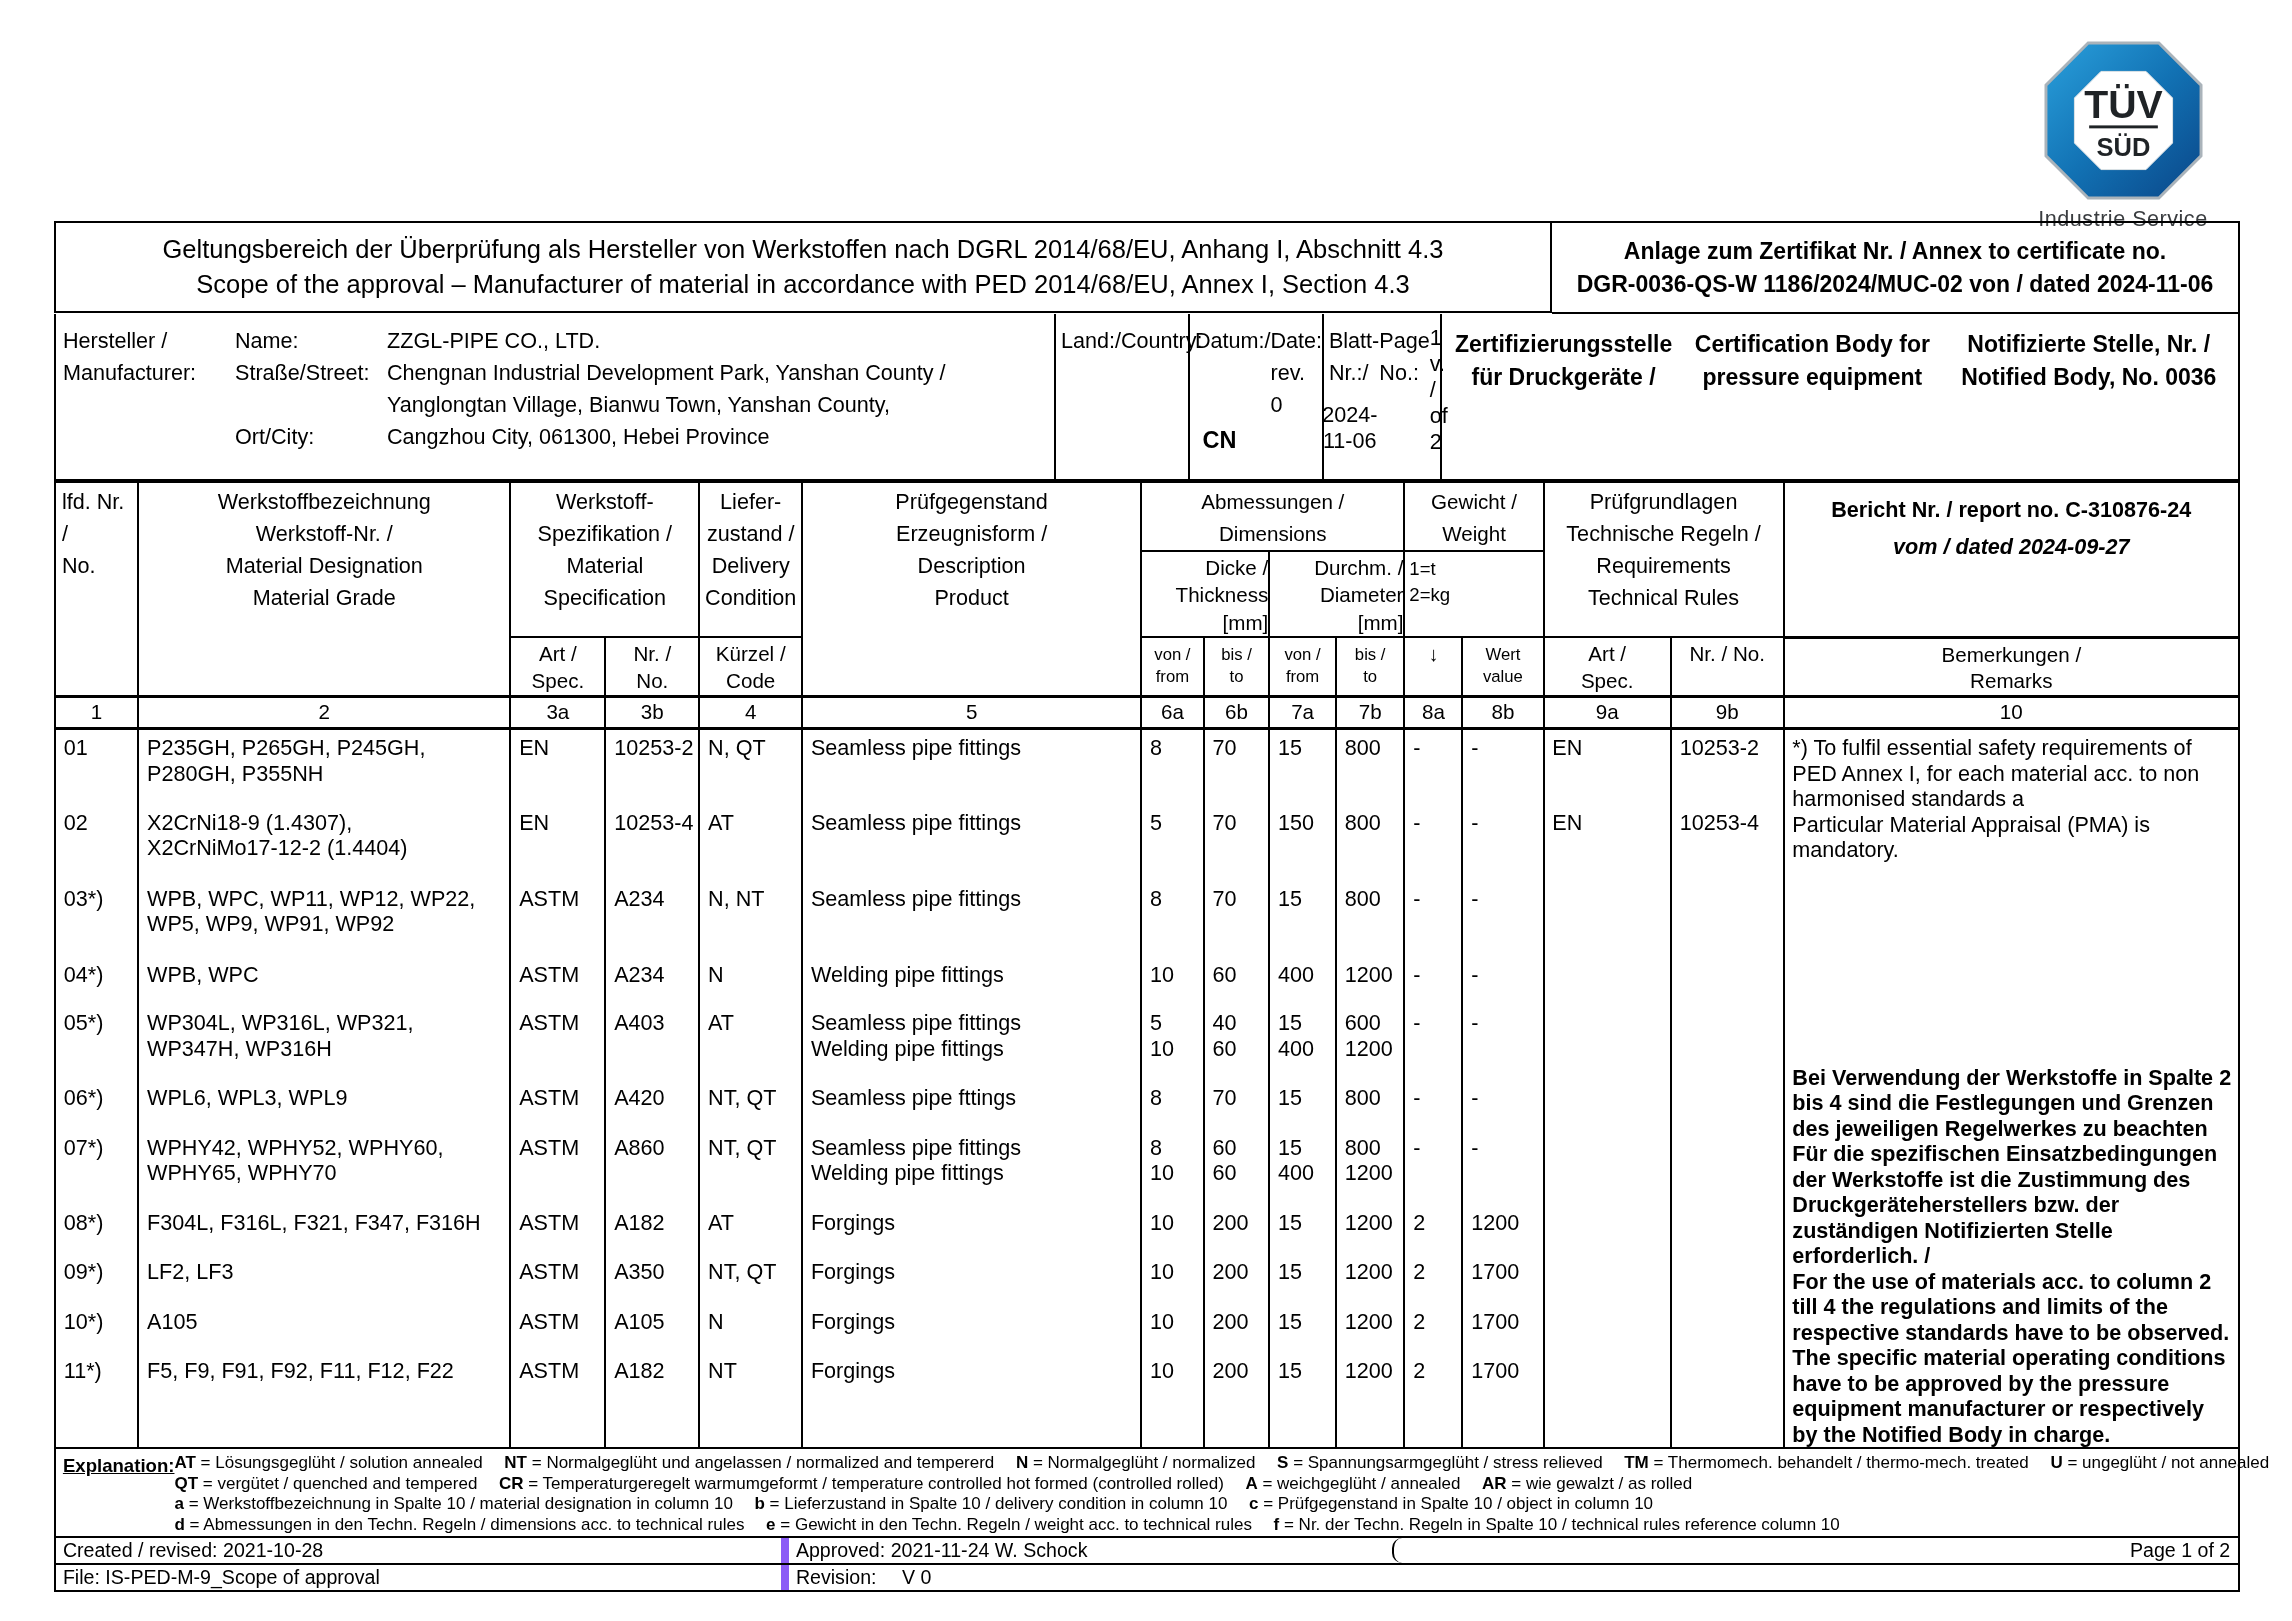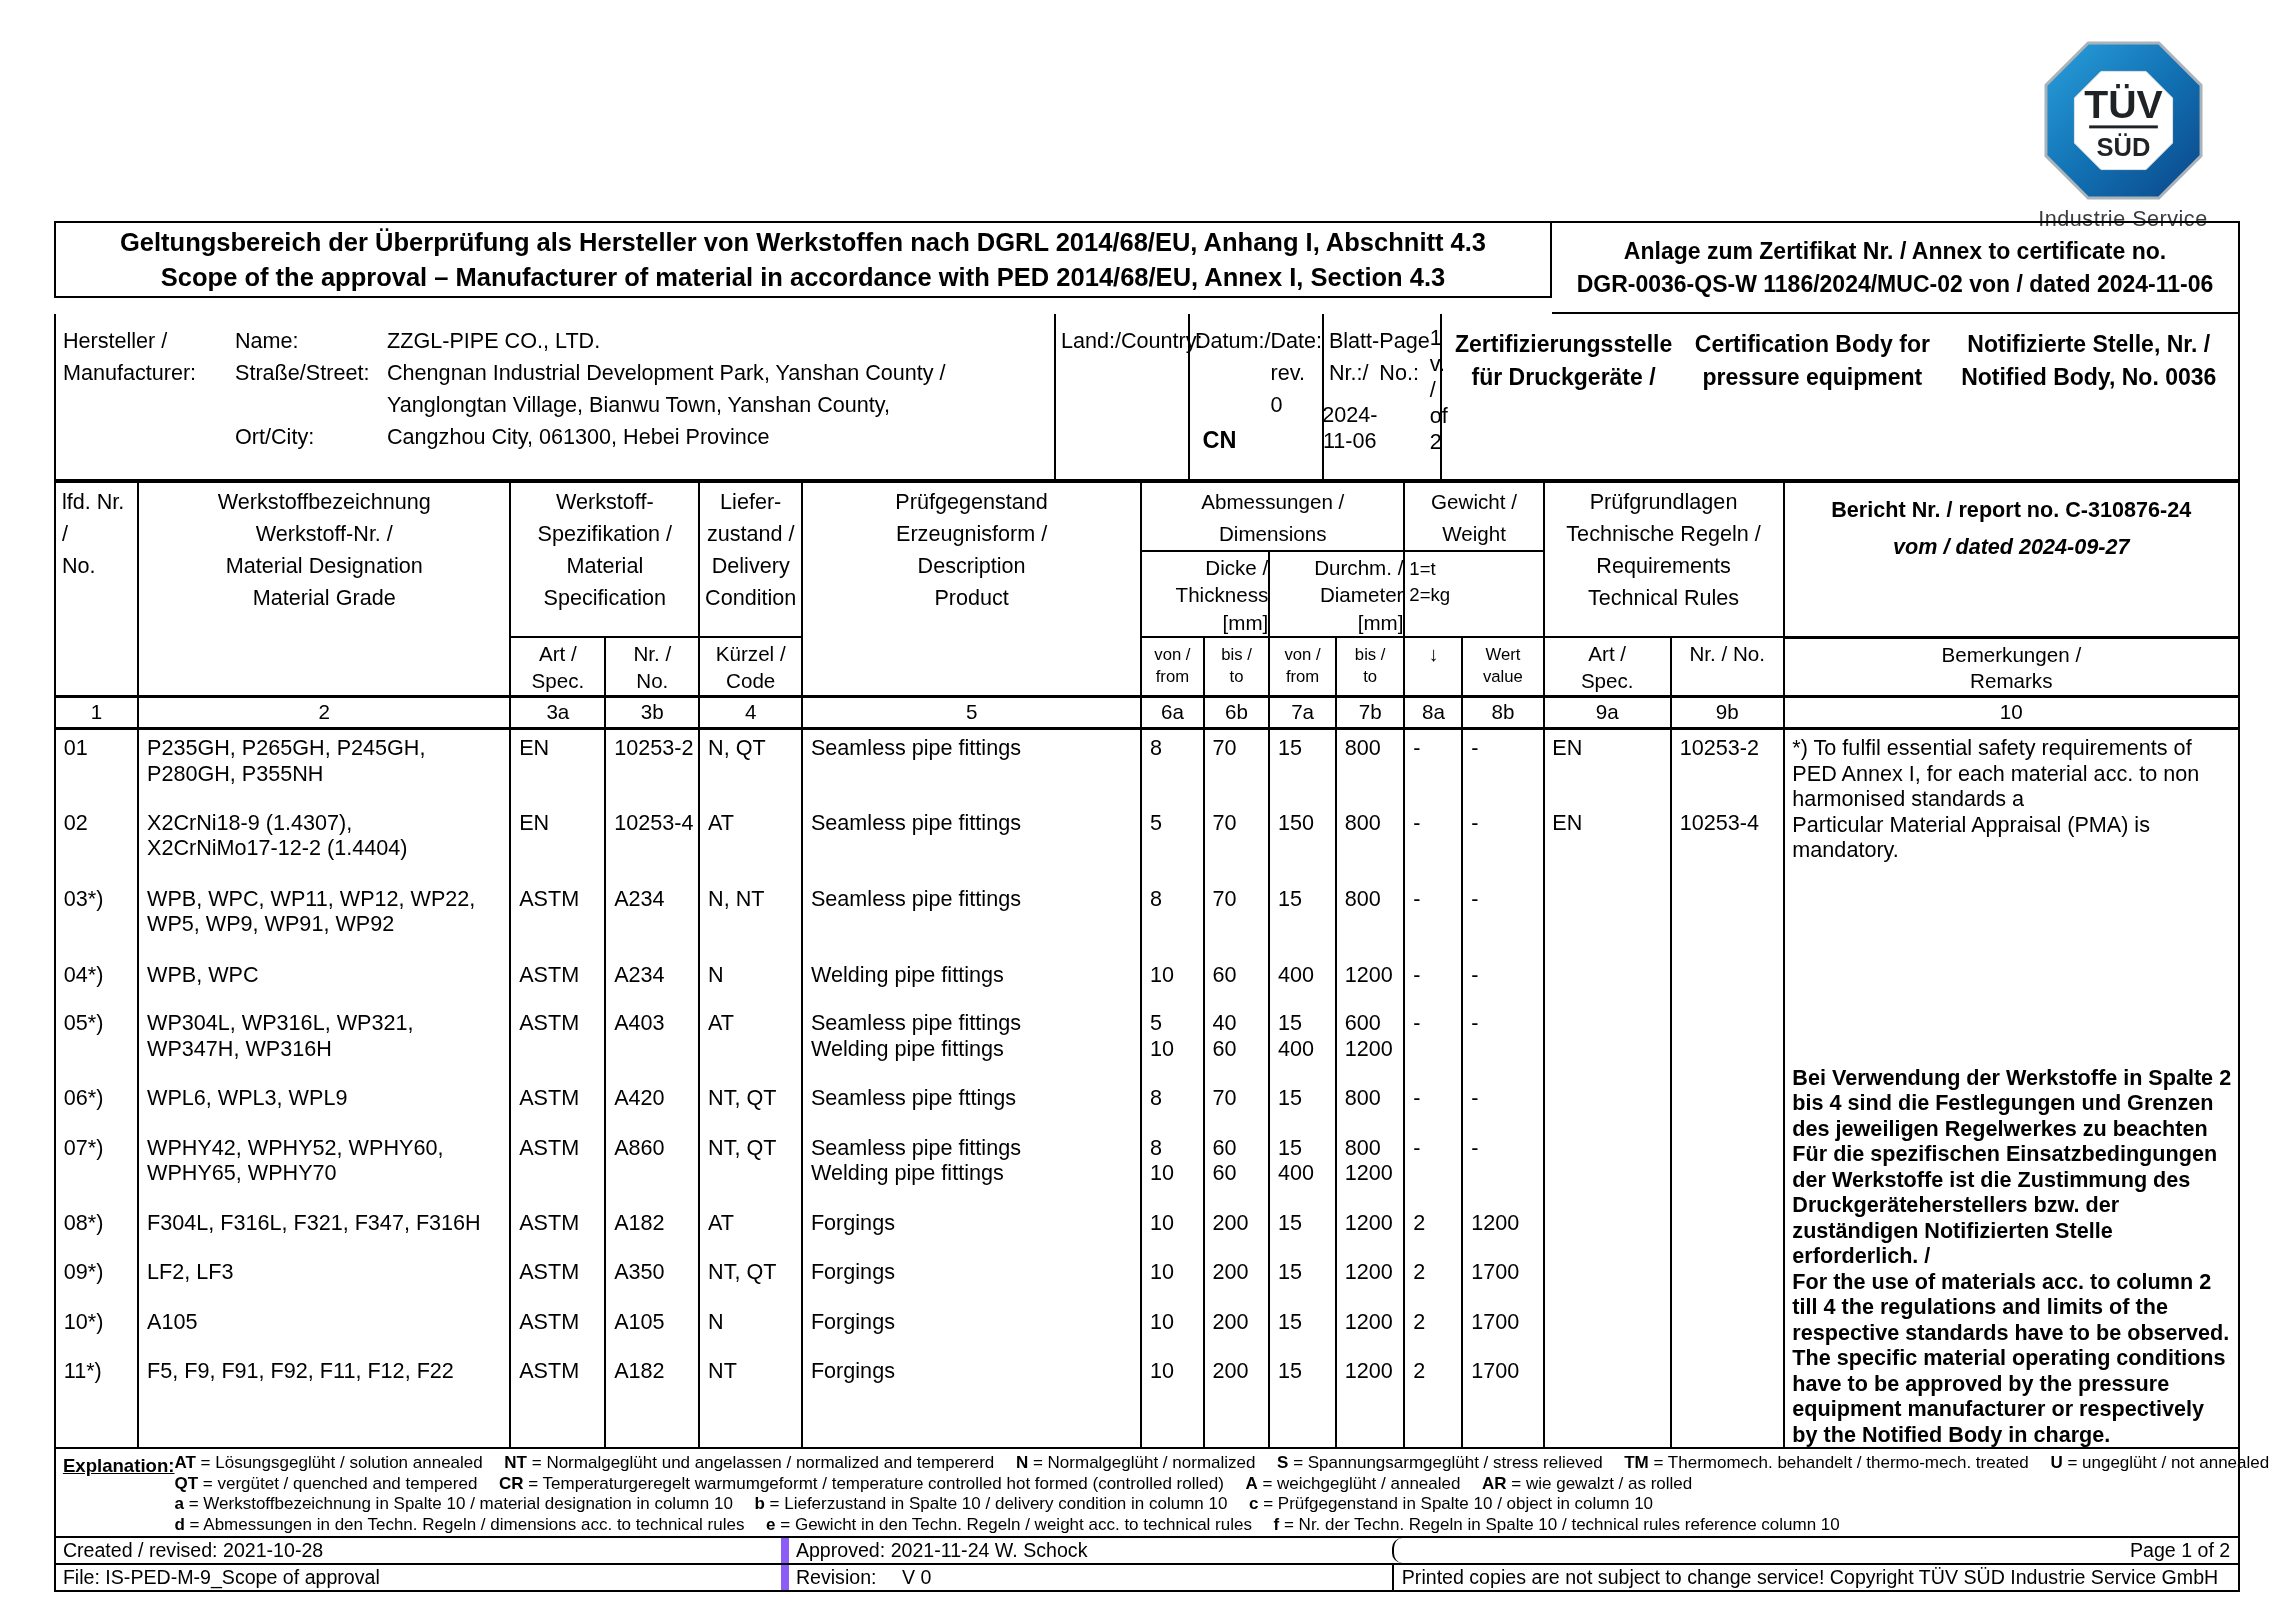--- a/index.html
+++ b/index.html
@@ -15,23 +15,23 @@
   .logo { position:absolute; left:2019px; top:41px; width:208px; text-align:center; }
   .logo svg { display:block; margin:0 auto; }
   .logo-tagline { margin-top:5.9px; font-size:21.6px; color:#3a3d40; letter-spacing:0.5px; }
 
   
   .content { position:absolute; left:54px; top:221px; width:2186px; font-size:21.6px; }
 
   
   .top-header { display:flex; }
   .title-box {
-    width:1498px; height:77px; border:2.9px solid #000;
+    width:1498px; height:92px; border:2.9px solid #000;
     display:flex; flex-direction:column; justify-content:center; text-align:center;
-    font-weight:bold; font-size:25.5px; line-height:35px;
+    font-weight:normal; font-size:25.5px; line-height:35px;
   }
   .annex-box {
     flex:1; height:93px; border:2.9px solid #000; border-left:none;
     display:flex; flex-direction:column; justify-content:center; text-align:center;
     font-weight:bold; font-size:23px; line-height:33px;
   }
 
   
   .mfr-block { display:flex; border:2.9px solid #000; border-top:none; height:167px; }
   .mfr-left { width:998px; padding-top:10.8px; }
@@ -494,18 +494,17 @@
       <div class="fc1">Created / revised: 2021-10-28</div>
       <div class="fc2">Approved: 2021-11-24 W. Schock</div>
       <div class="fc3 right">Page 1 of 2</div>
     </div>
     <div class="footer-row">
       <div class="fc1">File: IS-PED-M-9_Scope of approval</div>
       <div class="fc2">
         <span>Revision:</span>
         <span class="rev-gap">V 0</span>
       </div>
-      <div class="fc3">Printed copies are not subject to change service! Copyright TÜV SÜD Industrie Service GmbH</div>
     </div>
 
   </div>
 </div>
 
 
 </body></html>

